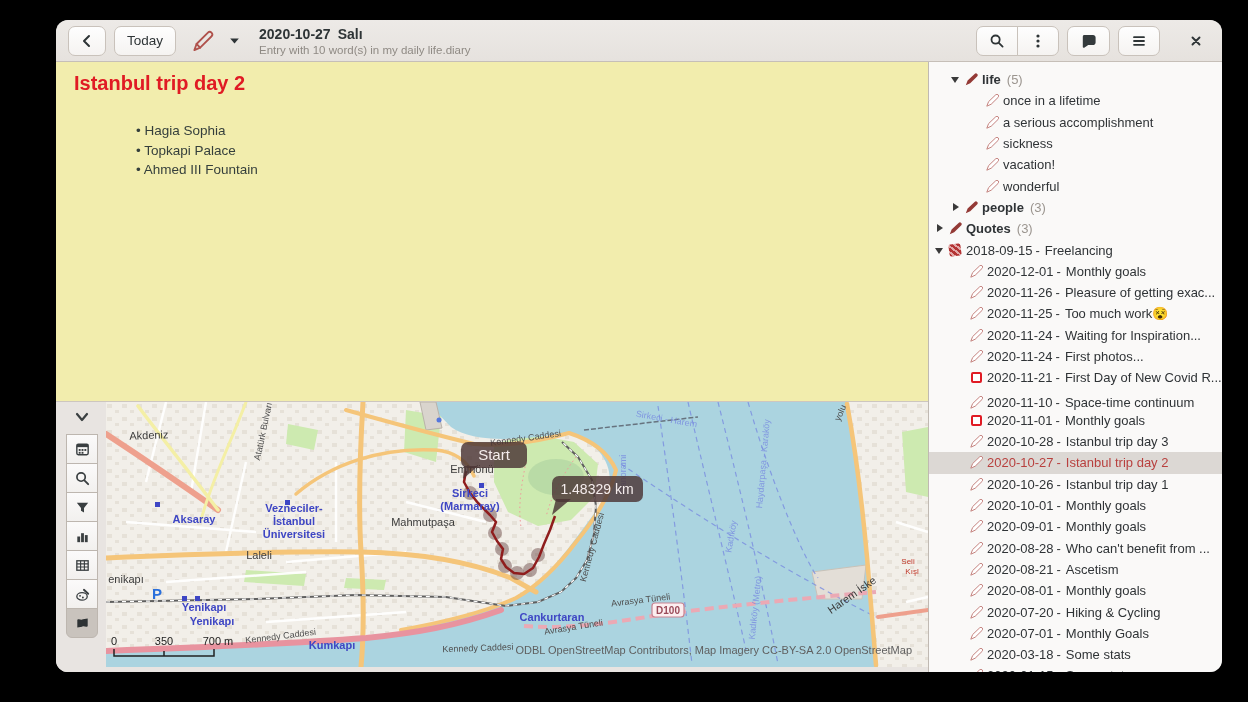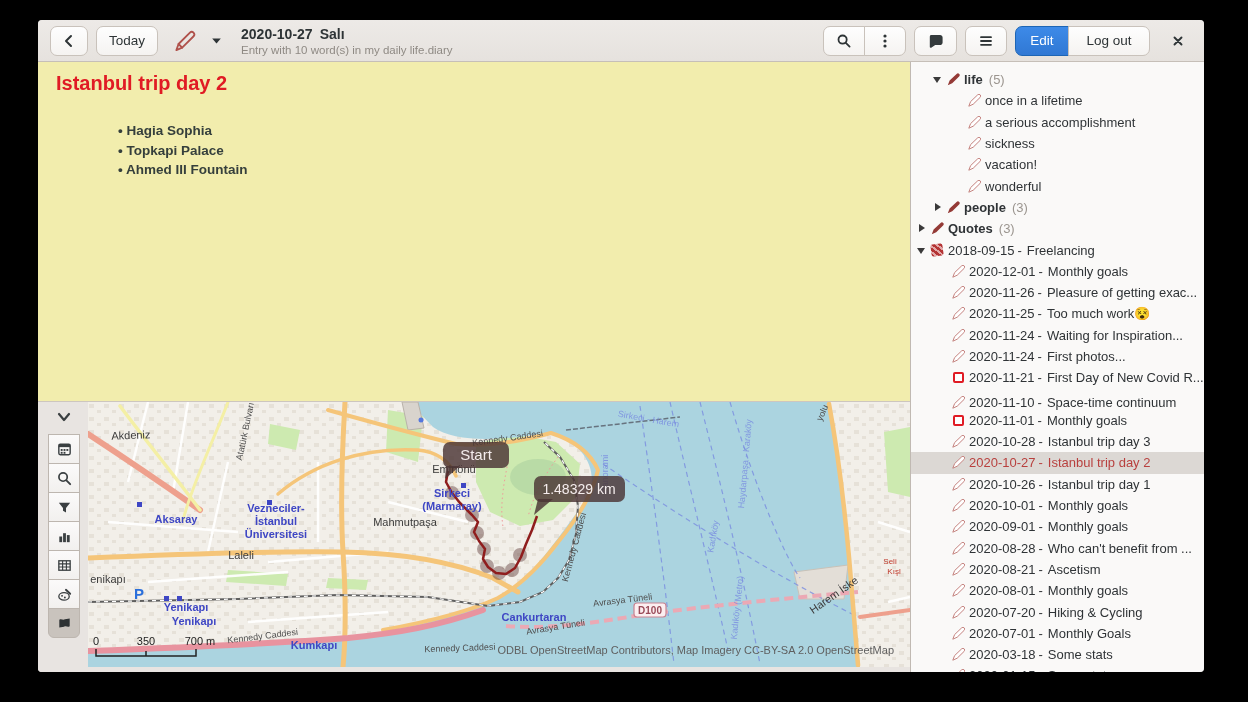--- a/index.html
+++ b/index.html
@@ -1,19 +1,19 @@
 <!DOCTYPE html>
 <html><head>
 <meta charset="utf-8">
 <style>
   html,body{margin:0;padding:0;background:#000;}
   *{box-sizing:border-box;}
   .screen{position:relative;width:1248px;height:702px;background:#000;overflow:hidden;
           font-family:"Liberation Sans",sans-serif;}
-  .window{position:absolute;left:38px;top:20px;width:1166px;height:652px;border-radius:4px;
+  .window{position:absolute;left:56px;top:20px;width:1166px;height:652px;border-radius:12px;
           overflow:hidden;background:#a3a3a3;box-shadow:0 2px 14px rgba(0,0,0,.6);}
   
   .headerbar{height:42px;background:linear-gradient(#edeae7,#e6e2de);border-bottom:1px solid #c6bfb8;
              display:flex;align-items:center;padding:0 12px;}
   .hbtn{height:30px;min-width:34px;padding:0 12px;background:linear-gradient(#fefefe,#f5f3f1);
         border:1px solid #c9c2bb;border-radius:7px;display:flex;align-items:center;justify-content:center;
         font-size:13.5px;color:#2e3436;}
   .hbtn.flat{background:transparent;border-color:transparent;}
   .linked{display:flex;}
   .linked .hbtn{border-radius:0;margin-left:-1px;}
@@ -24,21 +24,21 @@
   .title-line{font-size:14px;font-weight:bold;color:#2e3436;margin-top:2px;}
   .title-line .day{margin-left:7px;}
   .subtitle-line{font-size:11.5px;color:#8f8a84;margin-top:4px;}
   .spacer{flex:1;}
   .hgap{width:8px;}  .hgap-l{width:14px;}
   
   .content{display:flex;height:610px;}
   .main-col{width:873px;border-right:1px solid #c0b9b2;display:flex;flex-direction:column;background:#e8e4e1;}
   .entry-area{height:340px;background:#f2edad;border-bottom:1px solid #cdc6bf;padding:10px 16px;overflow:hidden;}
   .entry-title{margin:0 0 26px 2px;font-size:20px;font-weight:bold;color:#e01b24;}
-  .entry-bullets{list-style:none;margin:0;padding:0 0 0 64px;font-size:13.5px;color:#353f3c;font-weight:bold;}
+  .entry-bullets{list-style:none;margin:0;padding:0 0 0 64px;font-size:13.5px;color:#353f3c;}
   .entry-bullets li{line-height:19.5px;}
   .entry-bullets li::before{content:"• ";}
   
   .map-panel{flex:1;display:flex;background:#e8e4e1;}
   .map-toolbar{width:50px;display:flex;flex-direction:column;align-items:flex-start;padding-left:10px;}
   .chev-btn{width:30px;height:22px;margin:4px 0 7px 1px;background:transparent;border:none;
             display:flex;align-items:center;justify-content:center;}
   .tbtn{width:32px;height:30px;background:linear-gradient(#fbfafa,#f2f0ee);border:1px solid #bdb6af;
         margin-top:-1px;display:flex;align-items:center;justify-content:center;}
   .tbtn:first-of-type{border-radius:6px 6px 0 0;margin-top:0;}
@@ -132,24 +132,20 @@
         <path d="M4 3 h9 c1.5 0 2.6 1.1 2.6 2.6 v4.8 c0 1.5 -1.1 2.6 -2.6 2.6 H8.2 L4.6 15.6 C3.8 16.2 2.8 15.7 2.8 14.7 V5.6 C2.8 4.1 3 3 4 3 Z" fill="#343a3c"></path>
       </svg>
     </button>
     <div class="hgap"></div>
     <button class="hbtn" style="min-width:36px;">
       <svg width="16" height="16" viewBox="0 0 16 16">
         <path d="M3 4.2 H13 M3 8 H13 M3 11.8 H13" stroke="#2e3436" stroke-width="1.8" stroke-linecap="round"></path>
       </svg>
     </button>
     <div class="hgap"></div>
-    <div class="linked">
-      <button class="hbtn primary" style="min-width:54px;">Edit</button>
-      <button class="hbtn" style="min-width:82px;">Log out</button>
-    </div>
     <div class="hgap-l"></div>
     <button class="hbtn flat" style="min-width:28px;padding:0 6px;">
       <svg width="14" height="14" viewBox="0 0 14 14">
         <path d="M3.5 3.5 L10.5 10.5 M10.5 3.5 L3.5 10.5" stroke="#2e3436" stroke-width="1.9" stroke-linecap="round"></path>
       </svg>
     </button>
   </div>
 
   <div class="content">
     <div class="main-col">

